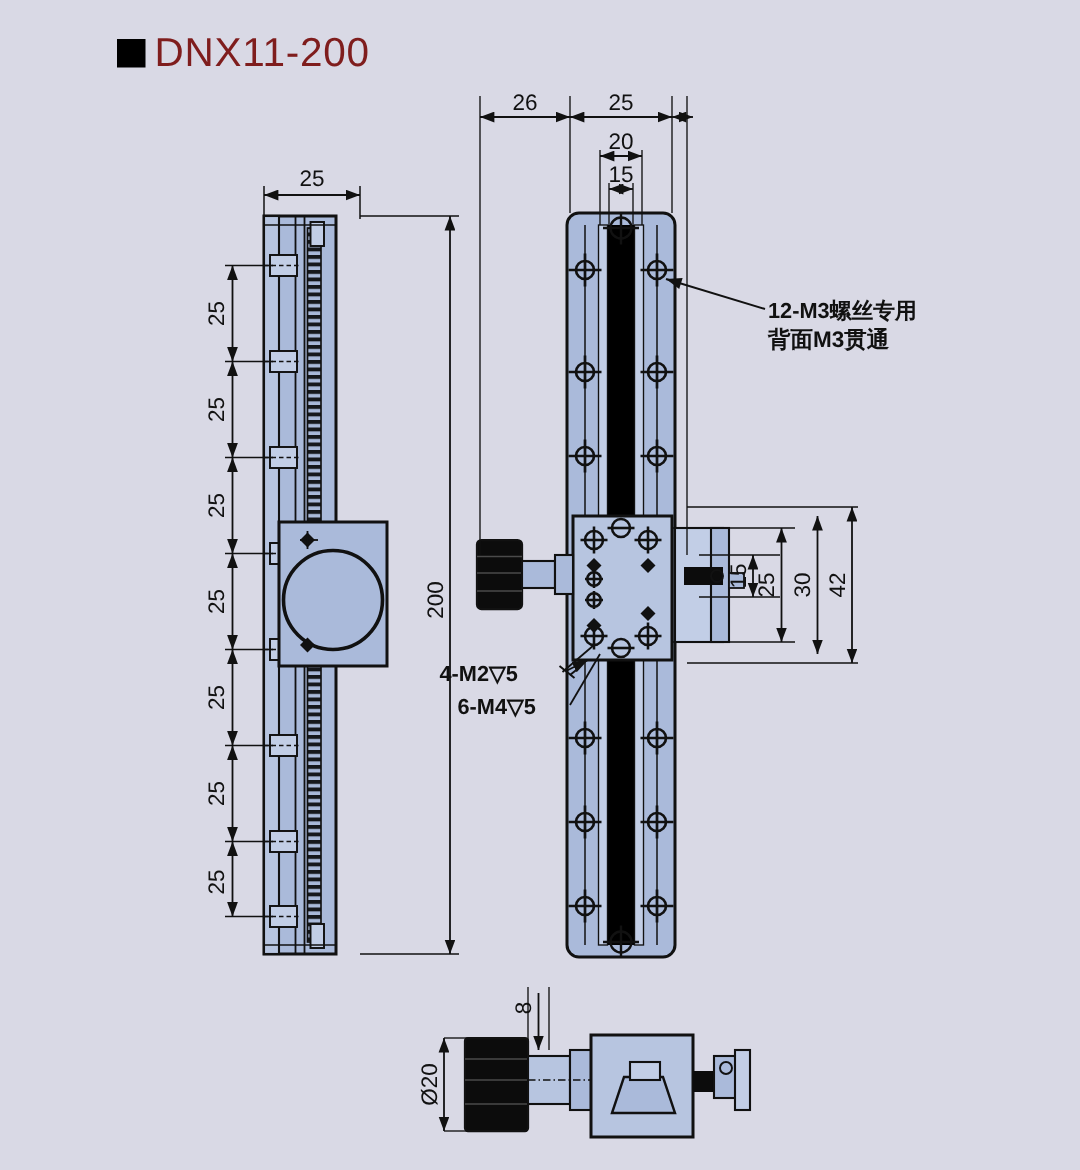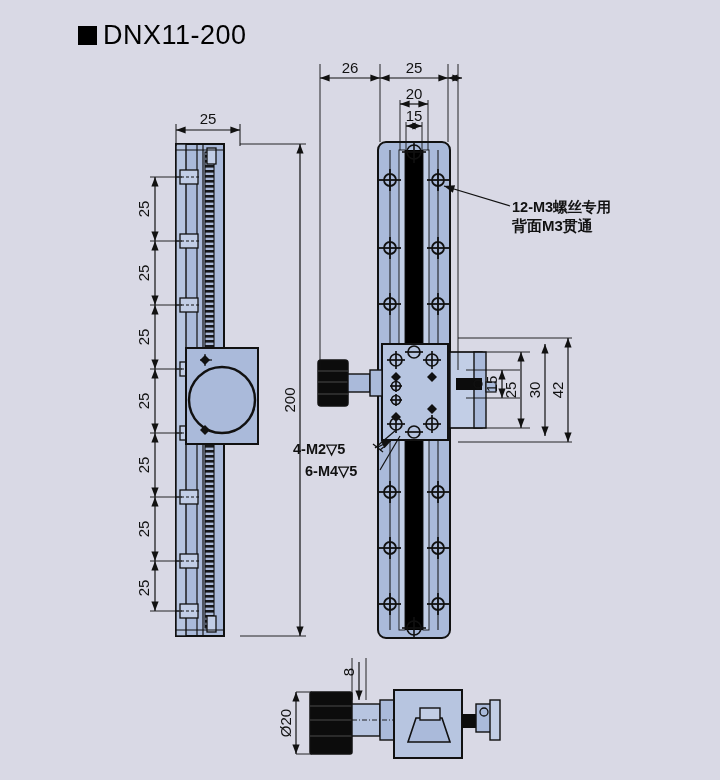--- a/index.html
+++ b/index.html
@@ -12,21 +12,21 @@
   }
   #stage{position:absolute;left:0;top:0;width:720px;height:780px;}
   .title-row{
     position:absolute;left:78px;top:20px;
     display:flex;align-items:center;gap:6px;
   }
   .title-mark{
     width:19px;height:19px;background:#000;display:block;
   }
   .title-text{
-    font-size:27px;color:#000000;letter-spacing:.5px;
+    font-size:27px;color:#7f1d1d;letter-spacing:.5px;
     font-family:"Liberation Sans", sans-serif;
   }
   svg{position:absolute;left:0;top:0;}
   text{font-family:"Liberation Sans", sans-serif;fill:#111;}
   .dim{font-size:15px;}
   .note{font-size:14.5px;font-weight:bold;}
   .note-cn{font-size:15px;font-weight:bold;}
 </style>
 </head>
 <body>

